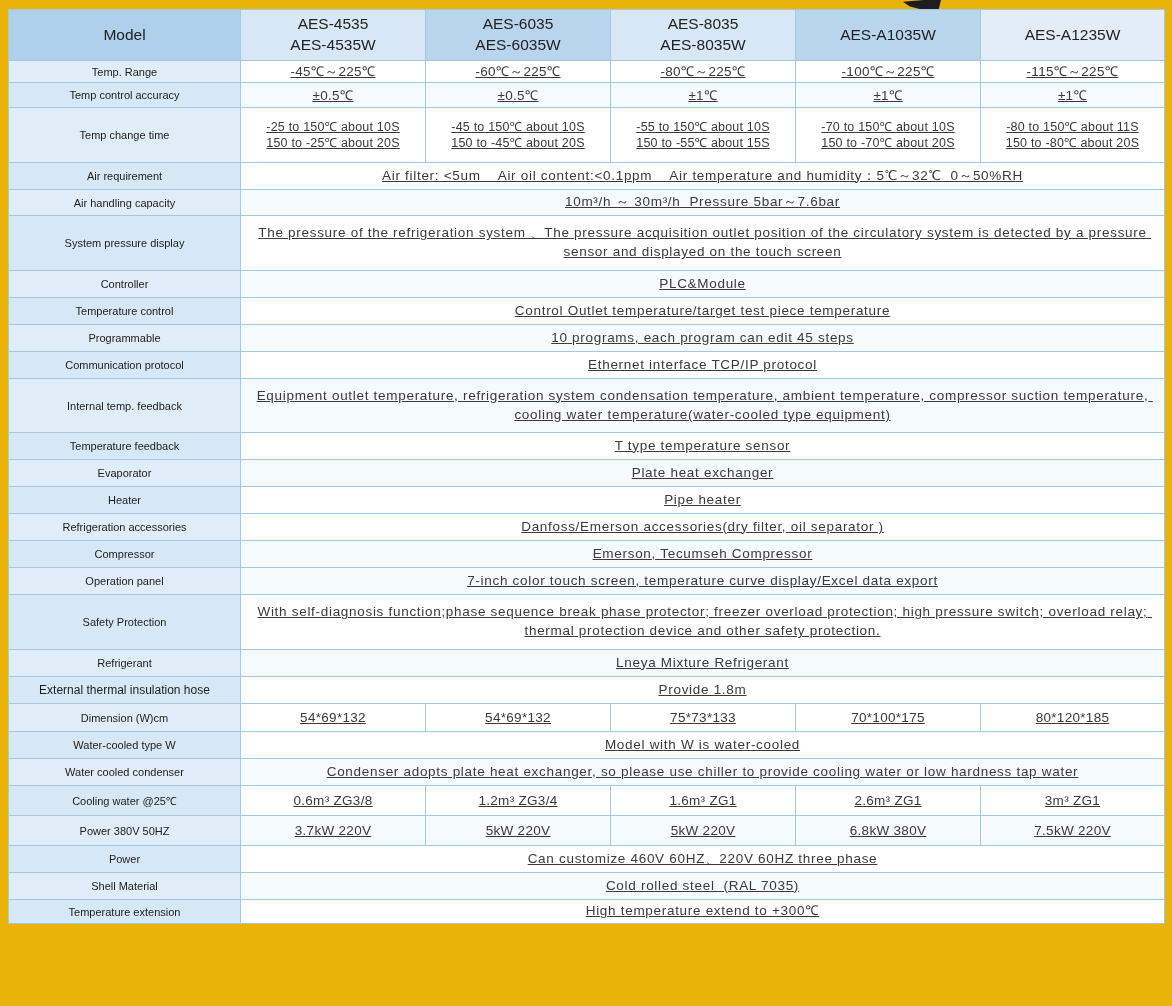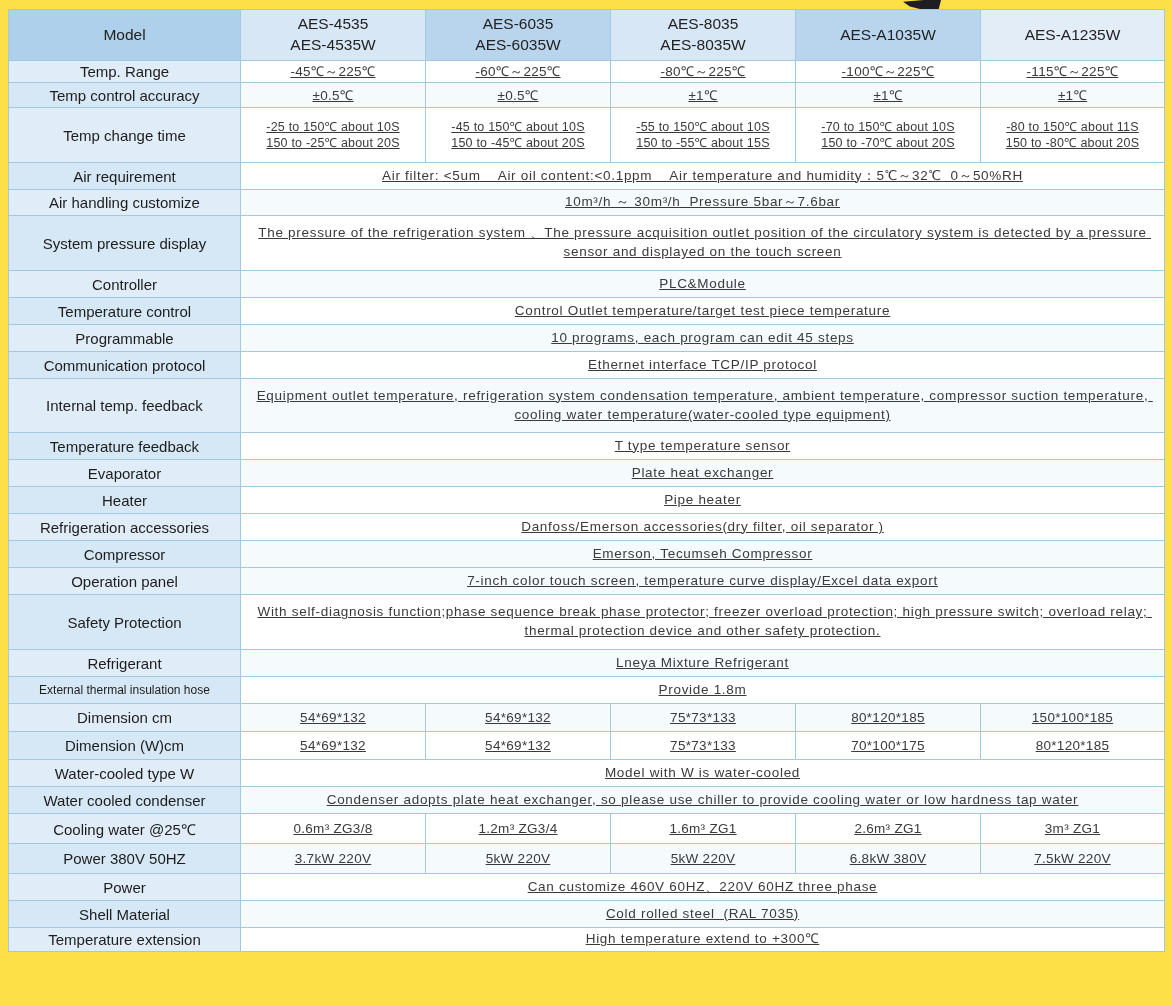--- a/index.html
+++ b/index.html
@@ -1,19 +1,19 @@
 <!DOCTYPE html>
 <html><head>
 <meta charset="utf-8">
 <style>
   html,body{margin:0;padding:0;background:#ffffff;}
   .page{
     position:relative;
     width:1172px;height:1006px;
-    background:#fde047;
+    background:#eab308;
     font-family:"Liberation Sans", sans-serif;
     overflow:hidden;
   }
   .photo-frag{
     position:absolute;left:903px;top:0;width:38px;height:12px;
     background:#1e1e22;
     clip-path:polygon(0% 15%,55% 0%,100% 0%,92% 100%,60% 88%,18% 55%);
   }
   table.spec{
     position:absolute;left:8px;top:9px;
@@ -30,21 +30,21 @@
     overflow:hidden;
   }
   
   tr.hdr th{height:48px;font-size:15.5px;font-weight:400;color:#222;}
   .c-model{background:#aed0ea;font-size:16px;}
   .c-light{background:#d7e7f5;}
   .c-mid{background:#b9d5ee;}
   .c-lighter{background:#e3edf8;}
   .hline{line-height:1.35;}
   
-  th.rl{background:#e0edf8;font-weight:400;font-size:15px;color:#1d1d1d;padding:1px 2px;}
+  th.rl{background:#e0edf8;font-weight:400;font-size:11px;color:#1d1d1d;padding:1px 2px;}
   tr:nth-child(2n+1) th.rl{background:#d6e8f5;}
   th.rl.small{font-size:12px;}
   
   td{background:#ffffff;font-size:13.5px;color:#3a3a3a;text-decoration:underline;}
   tr.tint td{background:#f5fafd;}
   .v{letter-spacing:.3px;}
   .v2{font-size:12.5px;line-height:1.3;letter-spacing:.2px;}
   .sp{letter-spacing:.7px;line-height:1.4;white-space:pre-wrap;}
   
   .h22{height:22px}.h24{height:24px}.h25{height:25px}.h26{height:26px}
@@ -152,21 +152,21 @@
     </tr>
 
     <tr class="h27">
       <th class="rl">Air requirement</th>
       <td colspan="5">
             <div class="sp">Air filter: &lt;5um    Air oil content:&lt;0.1ppm    Air temperature and humidity：5℃～32℃  0～50%RH</div>
           </td>
     </tr>
 
     <tr class="h26 tint">
-      <th class="rl">Air handling customize</th>
+      <th class="rl">Air handling capacity</th>
       <td colspan="5">
             <div class="sp">10m³/h ～ 30m³/h  Pressure 5bar～7.6bar</div>
           </td>
     </tr>
 
     <tr class="h55">
       <th class="rl">System pressure display</th>
       <td colspan="5">
             <div class="sp">The pressure of the refrigeration system 、The pressure acquisition outlet position of the circulatory system is detected by a pressure sensor and displayed on the touch screen</div>
           </td>
@@ -263,38 +263,20 @@
           </td>
     </tr>
 
     <tr class="h27">
       <th class="rl small">External thermal insulation hose</th>
       <td colspan="5">
             <div class="sp">Provide 1.8m</div>
           </td>
     </tr>
 
-    <tr class="h28 tint">
-      <th class="rl">Dimension cm</th>
-      <td>
-            <div class="v">54*69*132</div>
-          </td>
-      <td>
-            <div class="v">54*69*132</div>
-          </td>
-      <td>
-            <div class="v">75*73*133</div>
-          </td>
-      <td>
-            <div class="v">80*120*185</div>
-          </td>
-      <td>
-            <div class="v">150*100*185</div>
-          </td>
-    </tr>
 
     <tr class="h28">
       <th class="rl">Dimension (W)cm</th>
       <td>
             <div class="v">54*69*132</div>
           </td>
       <td>
             <div class="v">54*69*132</div>
           </td>
       <td>

